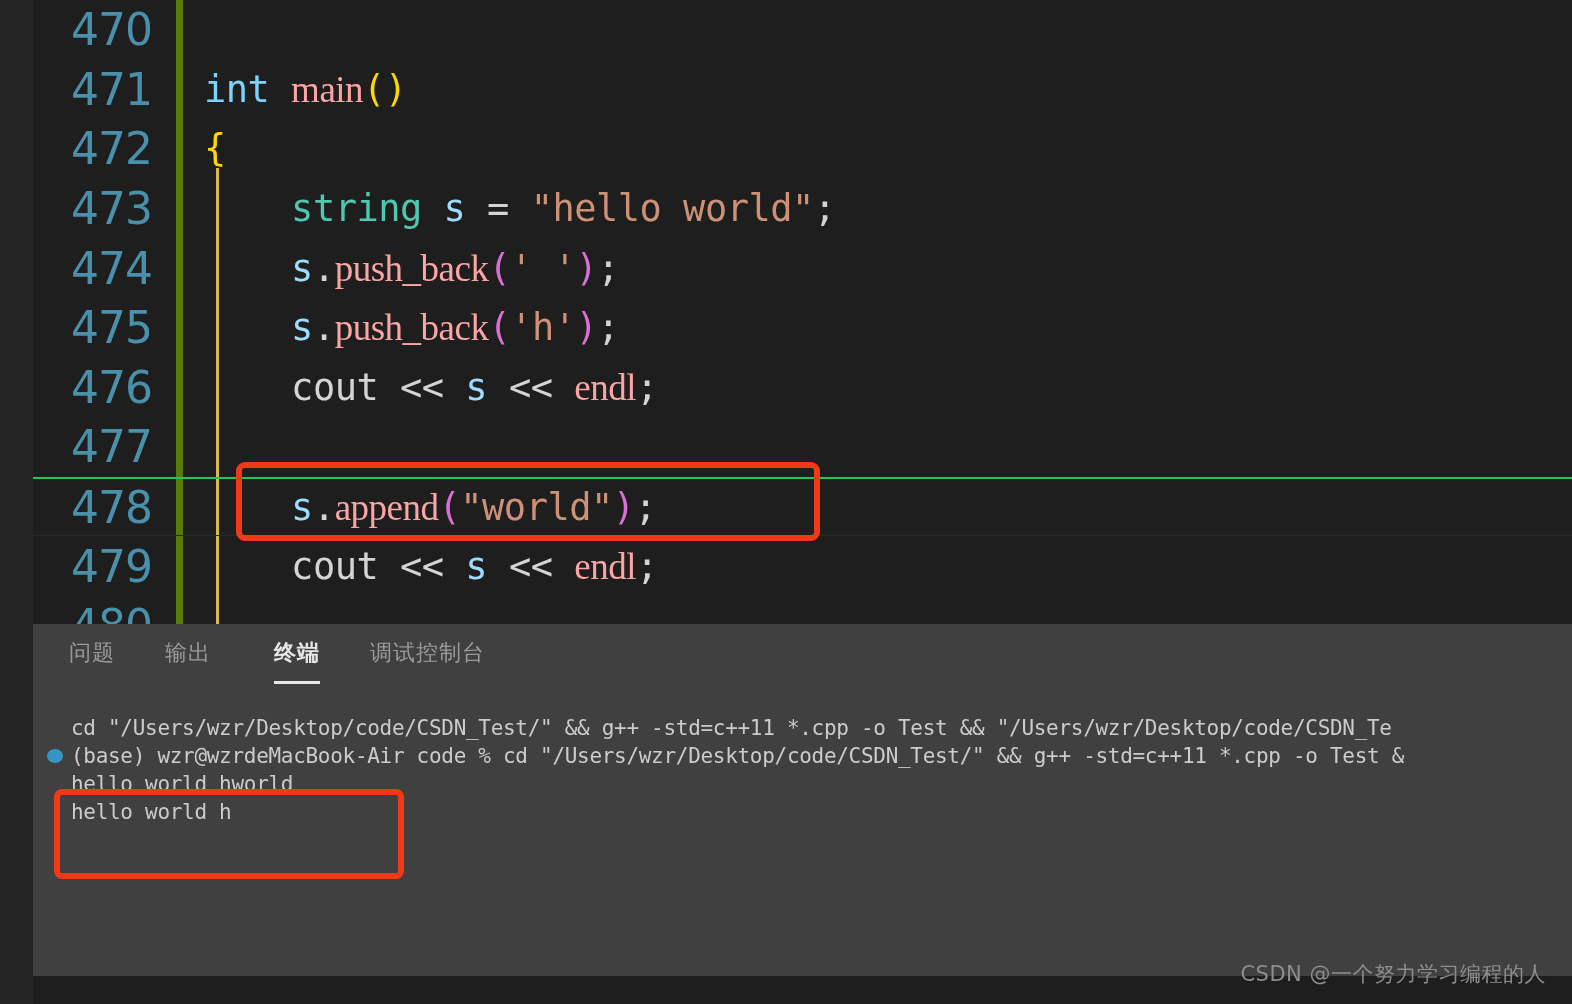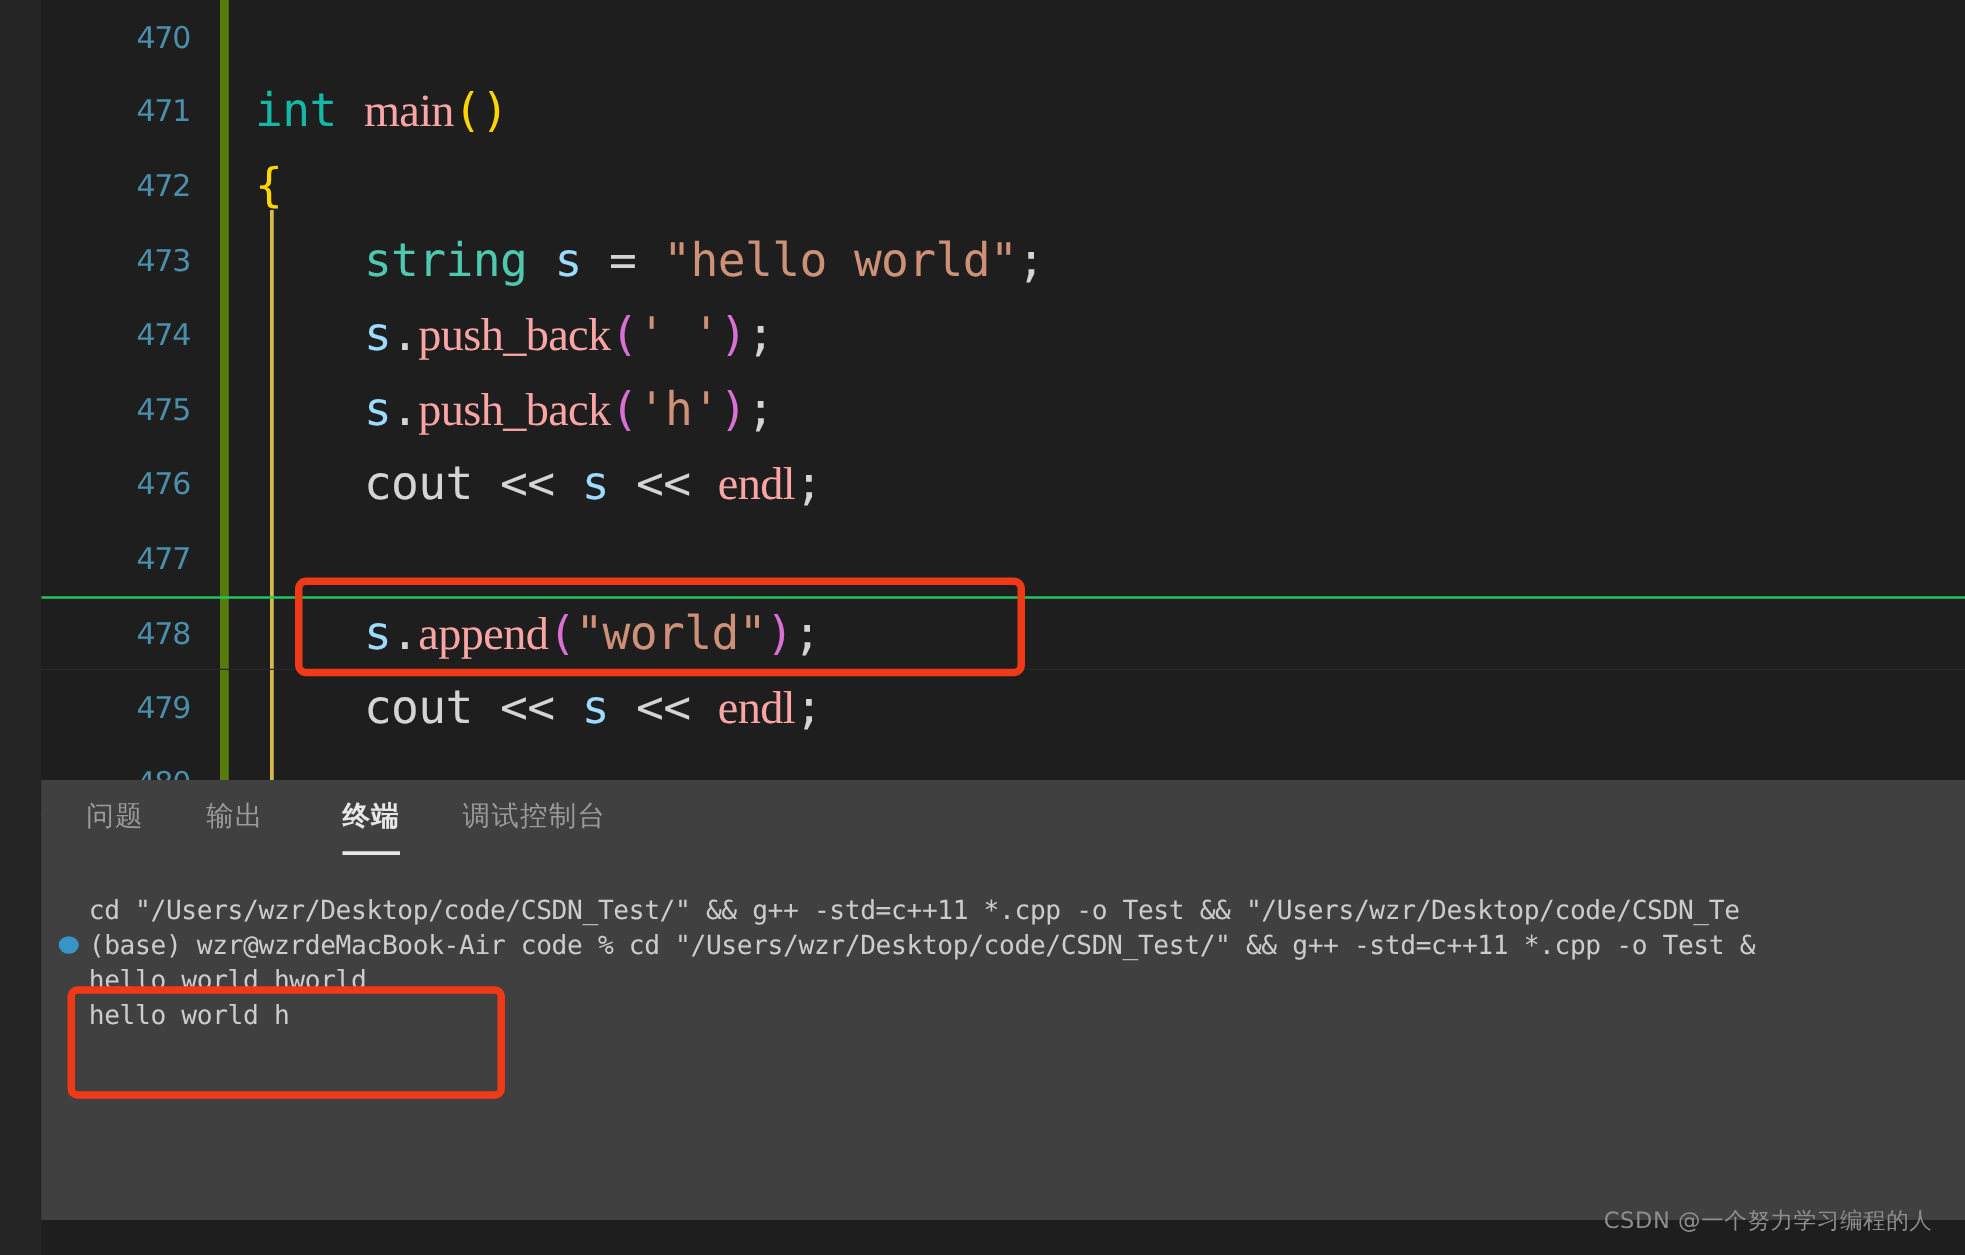--- a/index.html
+++ b/index.html
@@ -47,21 +47,21 @@
     border-top: 2px solid #22c55e;
     border-bottom: 1px solid #282828;
   }
 
   .line-no {
     width: 133px;
     flex: 0 0 133px;
     text-align: right;
     padding-right: 14px;
     color: #4a90ab;
-    font-size: 24px;
+    font-size: 44px;
     font-family: "DejaVu Sans", sans-serif;
     font-weight: 400;
     letter-spacing: -1px;
     user-select: none;
   }
 
   .git-bar {
     position: absolute;
     left: 143px;
     top: 0;
@@ -83,21 +83,21 @@
   .indent-guide {
     position: absolute;
     left: 183px;
     top: 168px;
     width: 3px;
     height: 483px;
     background: #d7ba4e;
   }
 
   
-  .t-kw      { color: #14b8a6; }
+  .t-kw      { color: #7dd3fc; }
   .t-fn      { color: #fca5a5; font-family: Liberation Serif, serif; }
   .t-type    { color: #4ec9b0; }
   .t-var     { color: #9cdcfe; }
   .t-str     { color: #ce9178; }
   .t-punc    { color: #d4d4d4; }
   .t-brace   { color: #ffd602; }
   .t-paren-m { color: #da70d6; }
   .t-op      { color: #d4d4d4; }
   .t-plain   { color: #d4d4d4; }
 
@@ -227,21 +227,21 @@
     z-index: 5;
   }
 
   
   .watermark {
     position: absolute;
     right: 26px;
     bottom: 16px;
     color: #8d8d8d;
     font-family: "DejaVu Sans", sans-serif;
-    font-size: 18px;
+    font-size: 21px;
     letter-spacing: 0.5px;
     user-select: none;
   }
 </style>
 </head>
 <body>
 
 <div id="app">
 
   <div class="activity-strip"></div>

